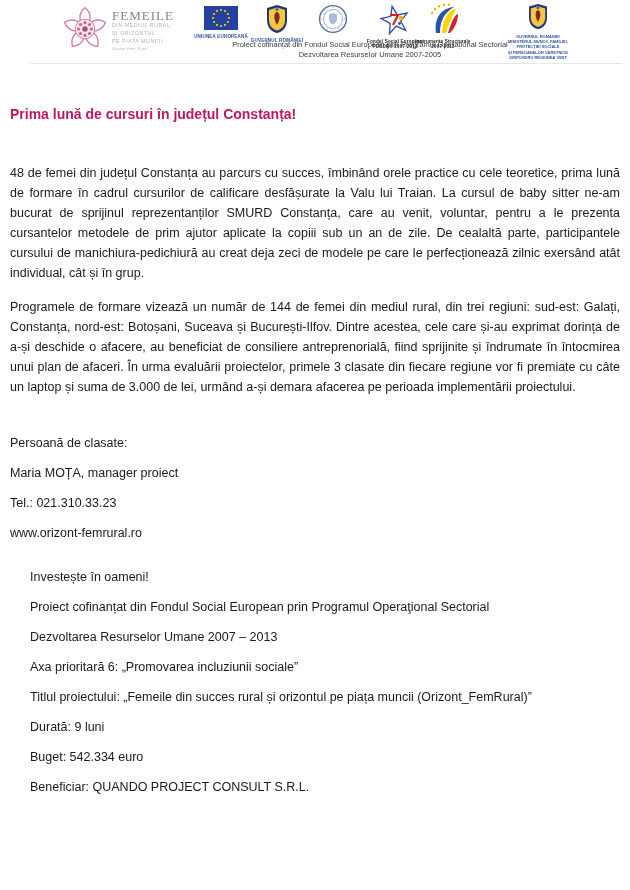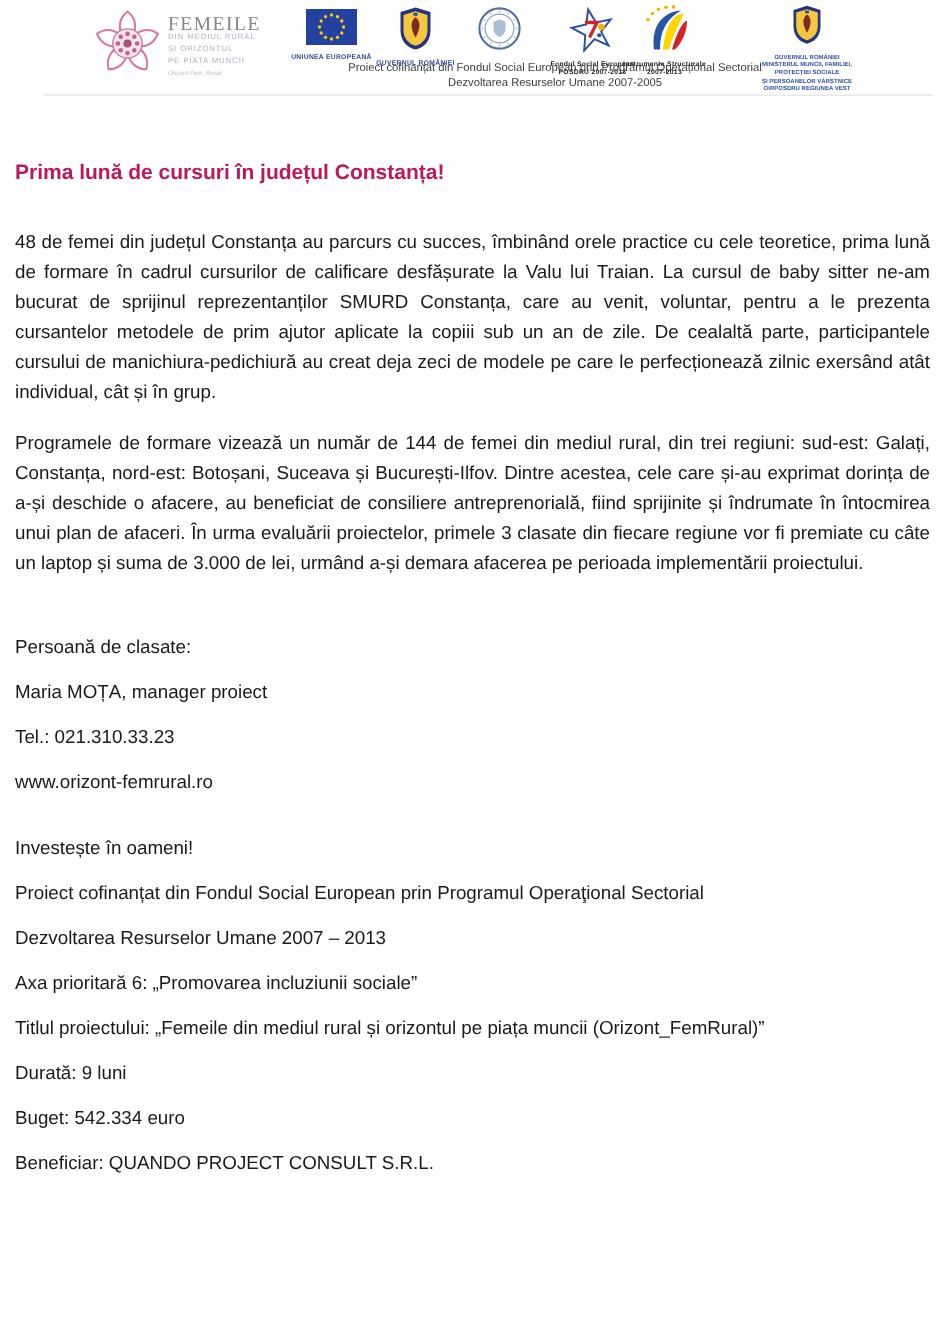--- a/index.html
+++ b/index.html
@@ -19,25 +19,25 @@
   .femeile-tag { font-size:4.2px; color:#bcbcbc; font-style:italic; margin-top:1px; }
   .hdr-caption { position:absolute; left:150px; top:40px; width:440px; text-align:center;
     font-size:7.5px; line-height:10px; color:#3d3d3d; }
   .ministry-lines { font-size:4px; line-height:1.3; color:#2f55a5; font-weight:bold; }
   .header-rule { position:absolute; top:63px; left:30px; width:592px; height:1px; background:#e8e8e8; }
 
   
   .content { position:absolute; left:10px; top:106px; width:610px; }
   .doc-title { font-size:14px; font-weight:bold; color:#be185d; margin:0; line-height:17px; }
   .para { font-size:12.5px; line-height:20px; text-align:justify; margin:0 0 14px 0; }
-  .para.first { margin-top:28px; }
+  .para.first { margin-top:40px; }
   .block-contact { margin-top:36px; }
   .block-footer { margin-top:24px; }
   .line { font-size:12.5px; line-height:20px; margin:0 0 10px 0; }
-  .block-footer .line { margin-bottom:10px; }
+  .block-footer .line { margin-bottom:10px;margin-left:20px; }
 </style>
 </head>
 <body>
 
 <div class="page">
 
   <div class="header">
 
     <div class="hdr-item" style="left:62px; top:4px;">
       <svg width="46" height="50" viewBox="0 0 54 54">
@@ -187,20 +187,20 @@
       <div class="line">Maria MOȚA, manager proiect</div>
       <div class="line">Tel.: 021.310.33.23</div>
       <div class="line">www.orizont-femrural.ro</div>
     </div>
 
     <div class="block-footer">
       <div class="line">Investește în oameni!</div>
       <div class="line">Proiect cofinanțat din Fondul Social European prin Programul Operaţional Sectorial</div>
       <div class="line">Dezvoltarea Resurselor Umane 2007 – 2013</div>
       <div class="line">Axa prioritară 6: „Promovarea incluziunii sociale”</div>
-      <div class="line">Titlul proiectului: „Femeile din mediul rural și orizontul pe piața muncii (Orizont_FemRural)”</div>
+      <div class="line">Titlul proiectului: „Femeile din succes rural și orizontul pe piața muncii (Orizont_FemRural)”</div>
       <div class="line">Durată: 9 luni</div>
       <div class="line">Buget: 542.334 euro</div>
       <div class="line">Beneficiar: QUANDO PROJECT CONSULT S.R.L.</div>
     </div>
 
   </div>
 </div>
 
 </body></html>

